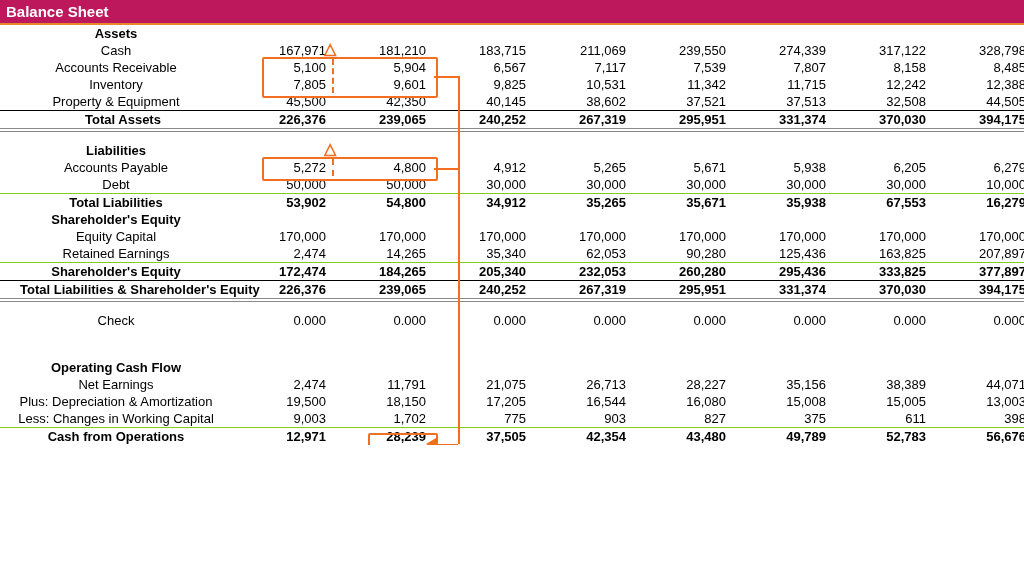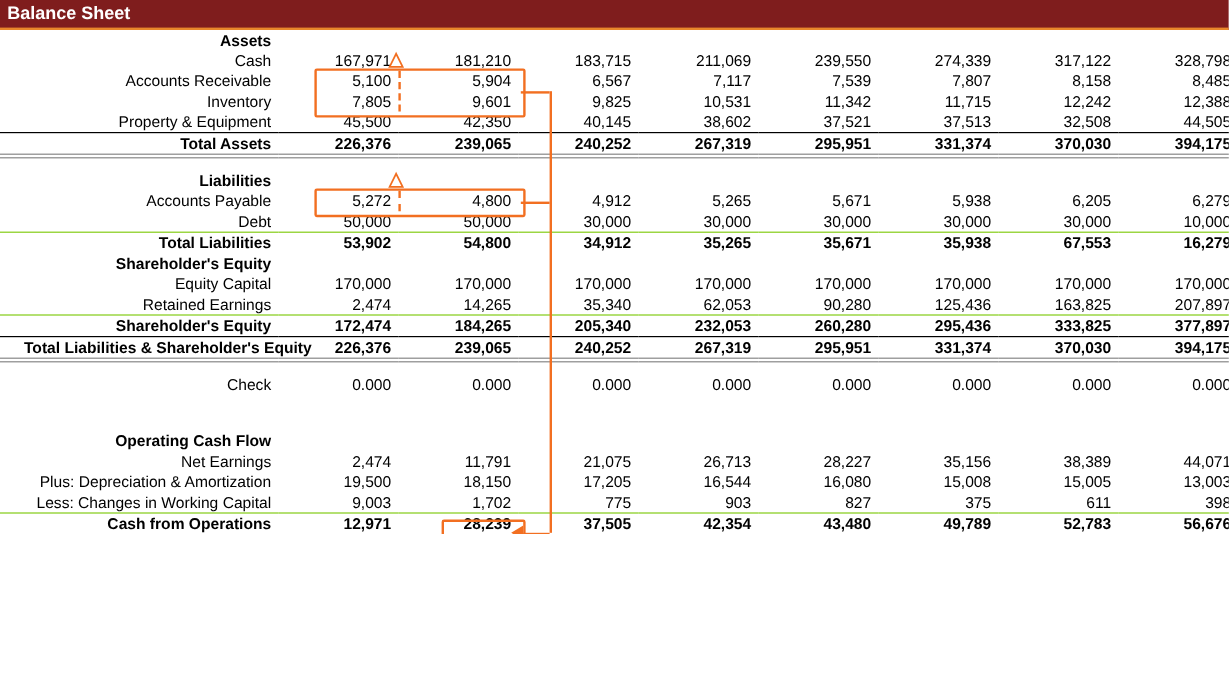--- a/index.html
+++ b/index.html
@@ -4,37 +4,37 @@
 <style>
   body {
     margin: 0;
     padding: 0;
     font-family: Arial, sans-serif;
     font-size: 13px;
     background: #fff;
     width: 1024px;
   }
   .section-header {
-    background: #7f1d1d;
+    background: #be185d;
     color: #fff;
     font-weight: bold;
     font-size: 15px;
     padding: 3px 6px;
     border-bottom: 2px solid #e8872b;
   }
   table {
     width: 100%;
     border-collapse: collapse;
     table-layout: fixed;
   }
   td {
     padding: 1px 6px;
     white-space: nowrap;
   }
-  td.label { width: 220px; text-align: right; }
+  td.label { width: 220px; text-align: center; }
   td.num { text-align: right; width: 88px; position: relative; }
   .group-head td { font-weight: bold; }
   .bold-row td { font-weight: bold; border-top: 1px solid #84cc16; }
   .bold-row-dbl td { font-weight: bold; border-top: 1px solid #000; }
   .bold-row-dbl td.num, .bold-row-dbl td.label { border-bottom: 4px double #888; padding-left: 20px; }
   .blue { color: #000000; }
   .italic td { }
   .spacer td { height: 8px; }
   .big-spacer td { height: 28px; }
 

